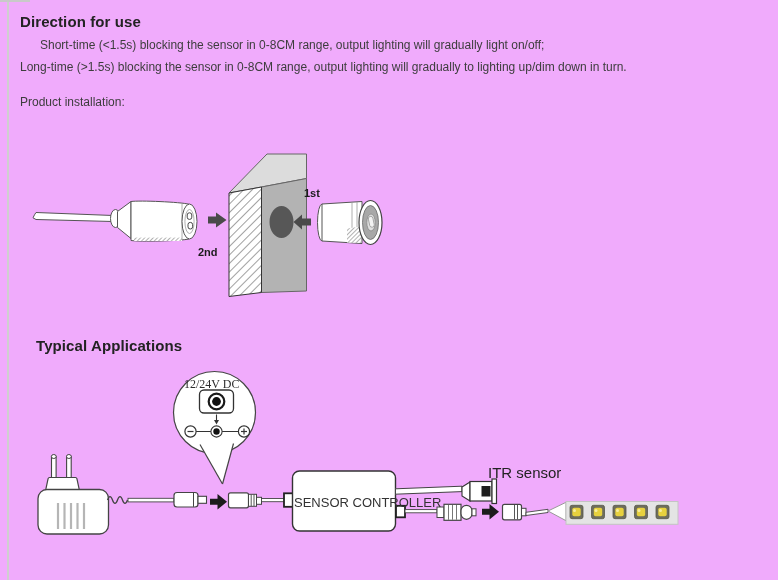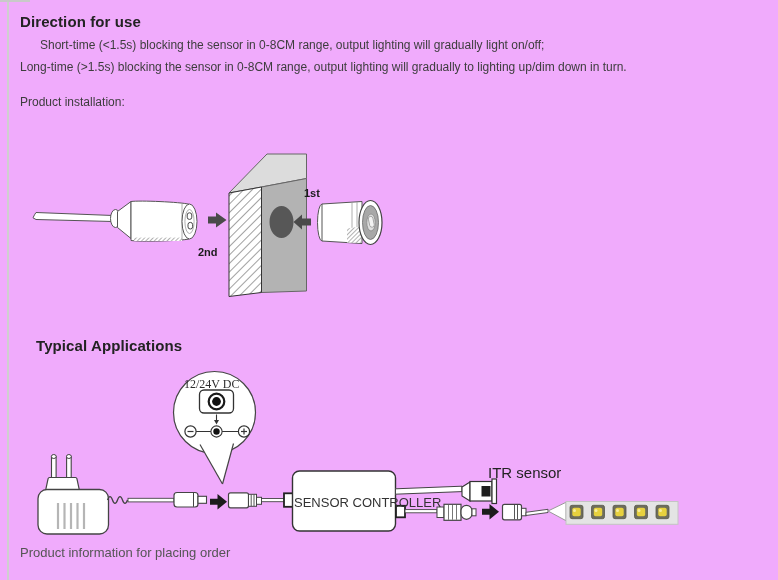--- a/index.html
+++ b/index.html
@@ -233,14 +233,13 @@
           <line x1="244" y1="428.5" x2="244" y2="434.5" stroke="#333" stroke-width="1.2"></line>
         </g>
       </g>
     </g>
   </svg>
 
   <div class="abs lbl-power">12/24V DC</div>
   <div class="abs lbl-controller">SENSOR CONTROLLER</div>
   <div class="abs lbl-itr">ITR sensor</div>
 
-  <div class="abs body-text t-product">Product information for placing order</div>
 </div>
 
 </body></html>

